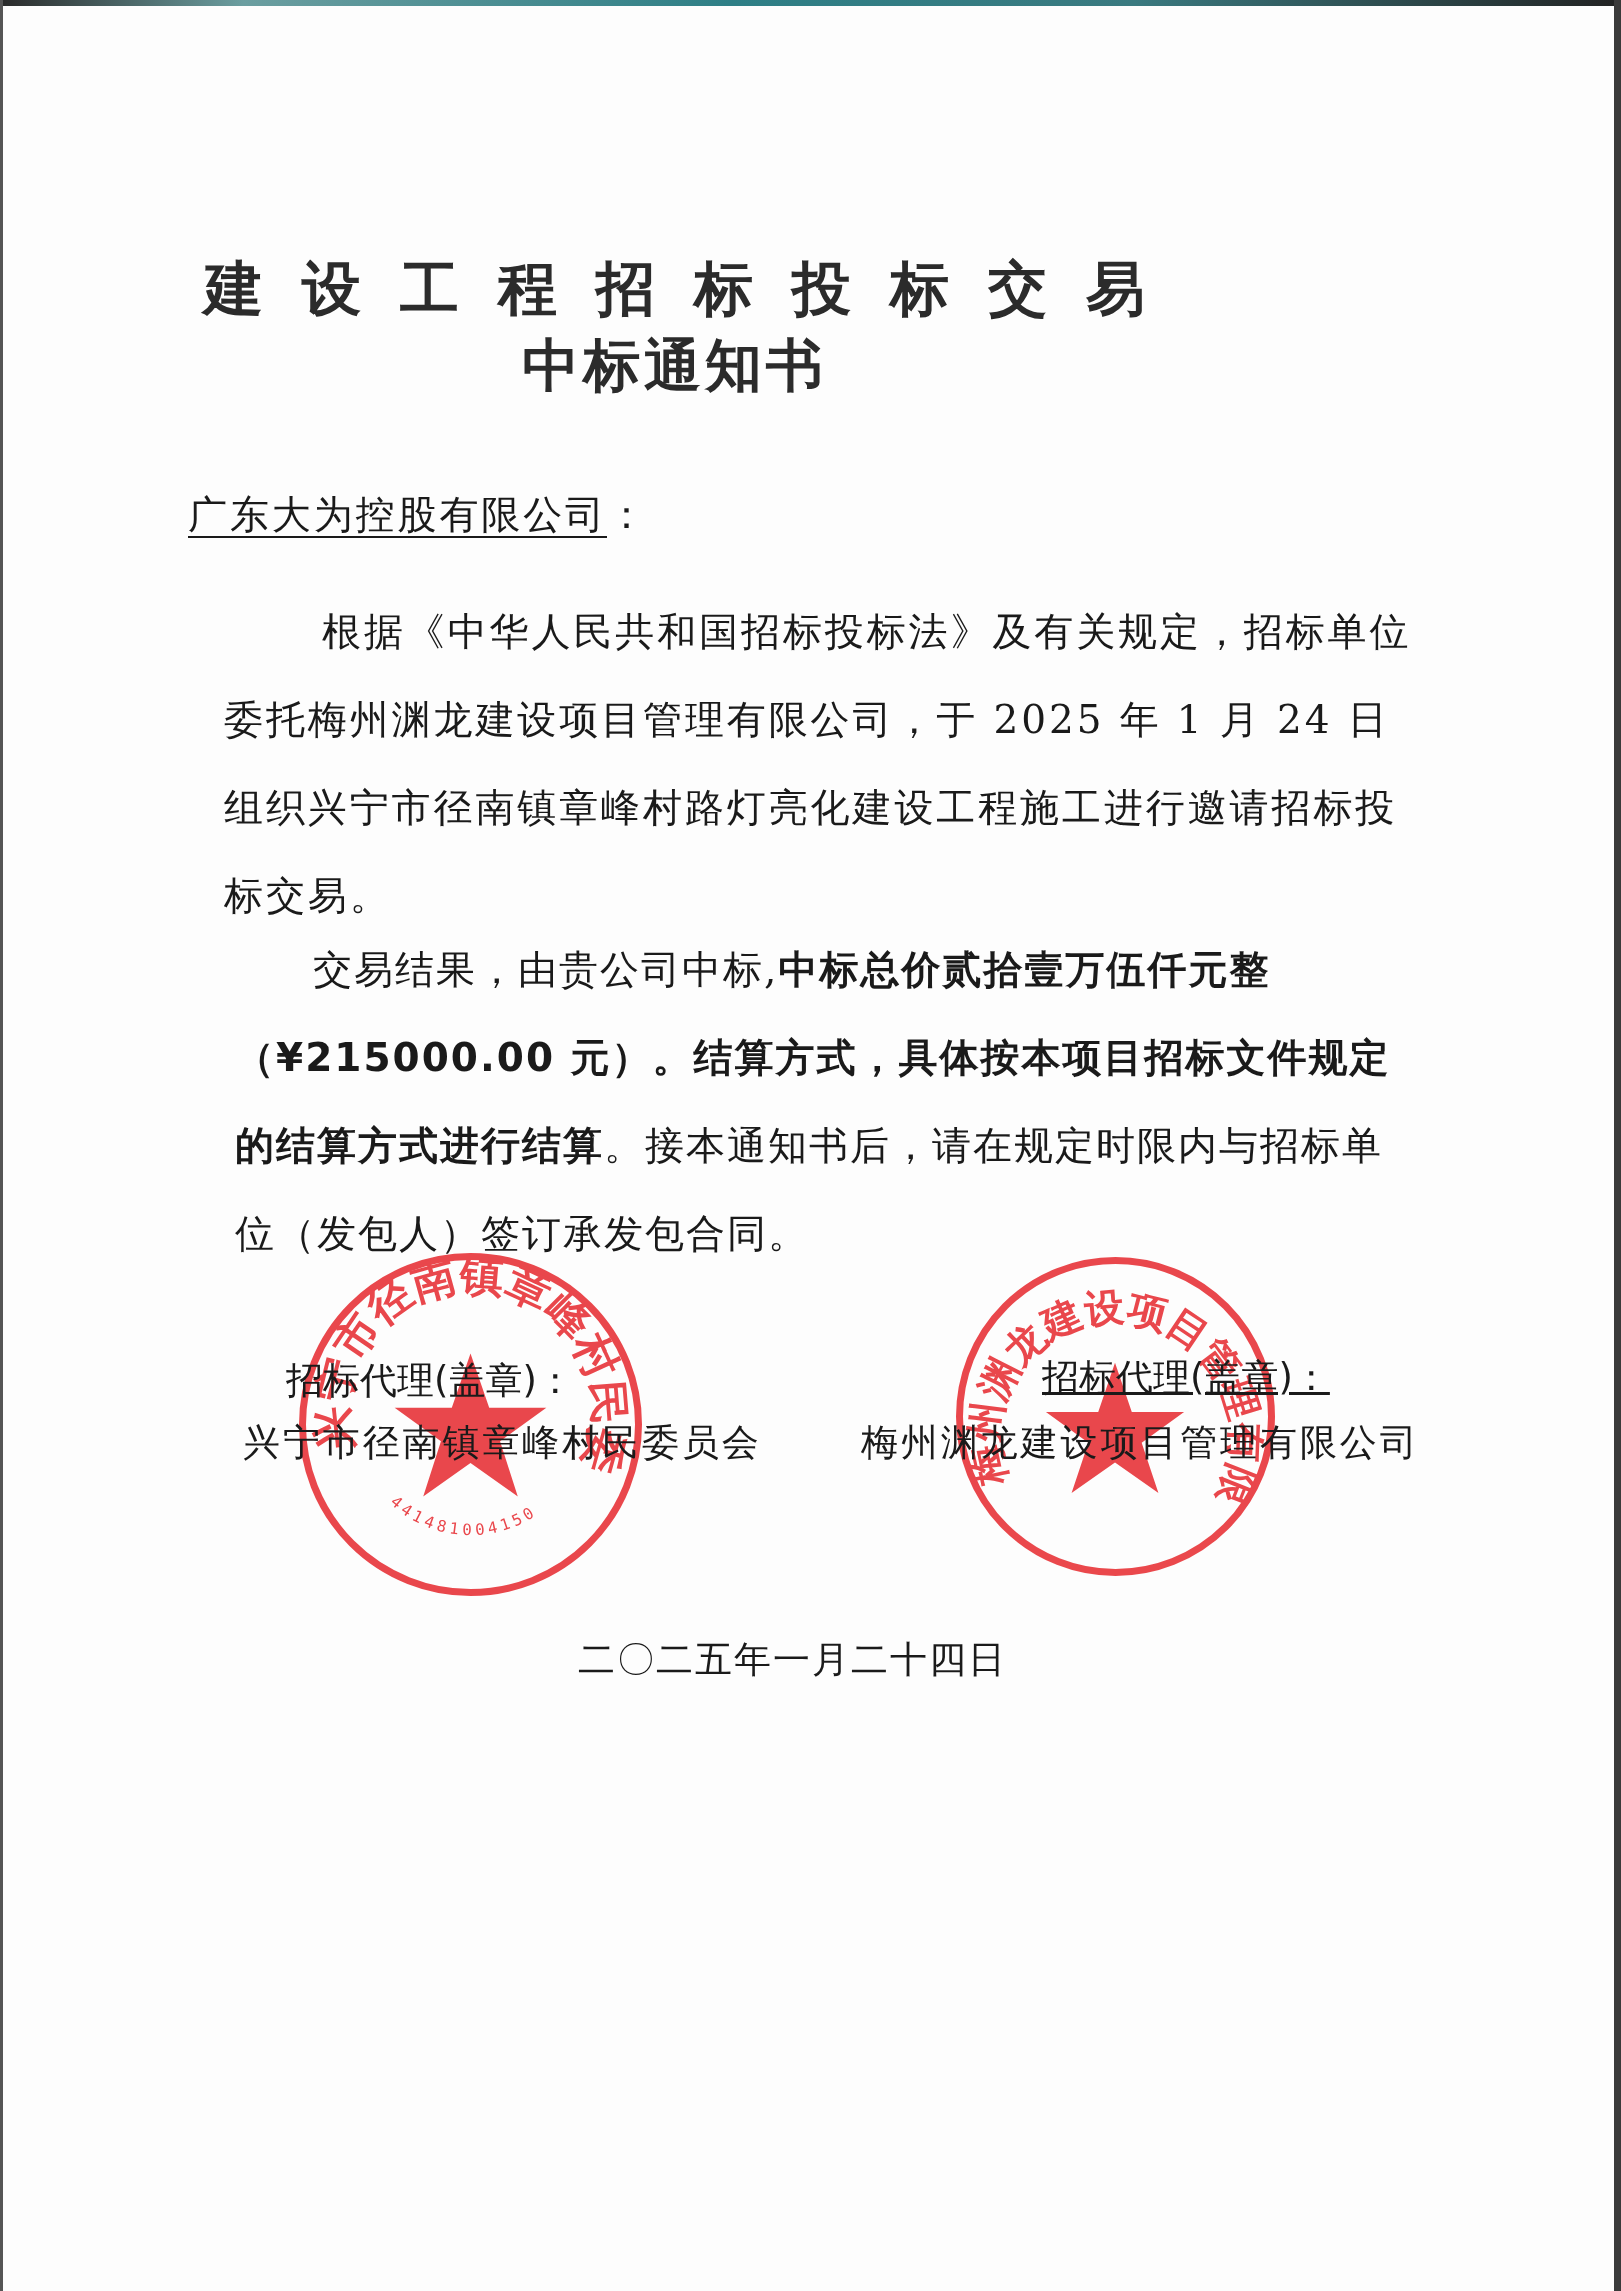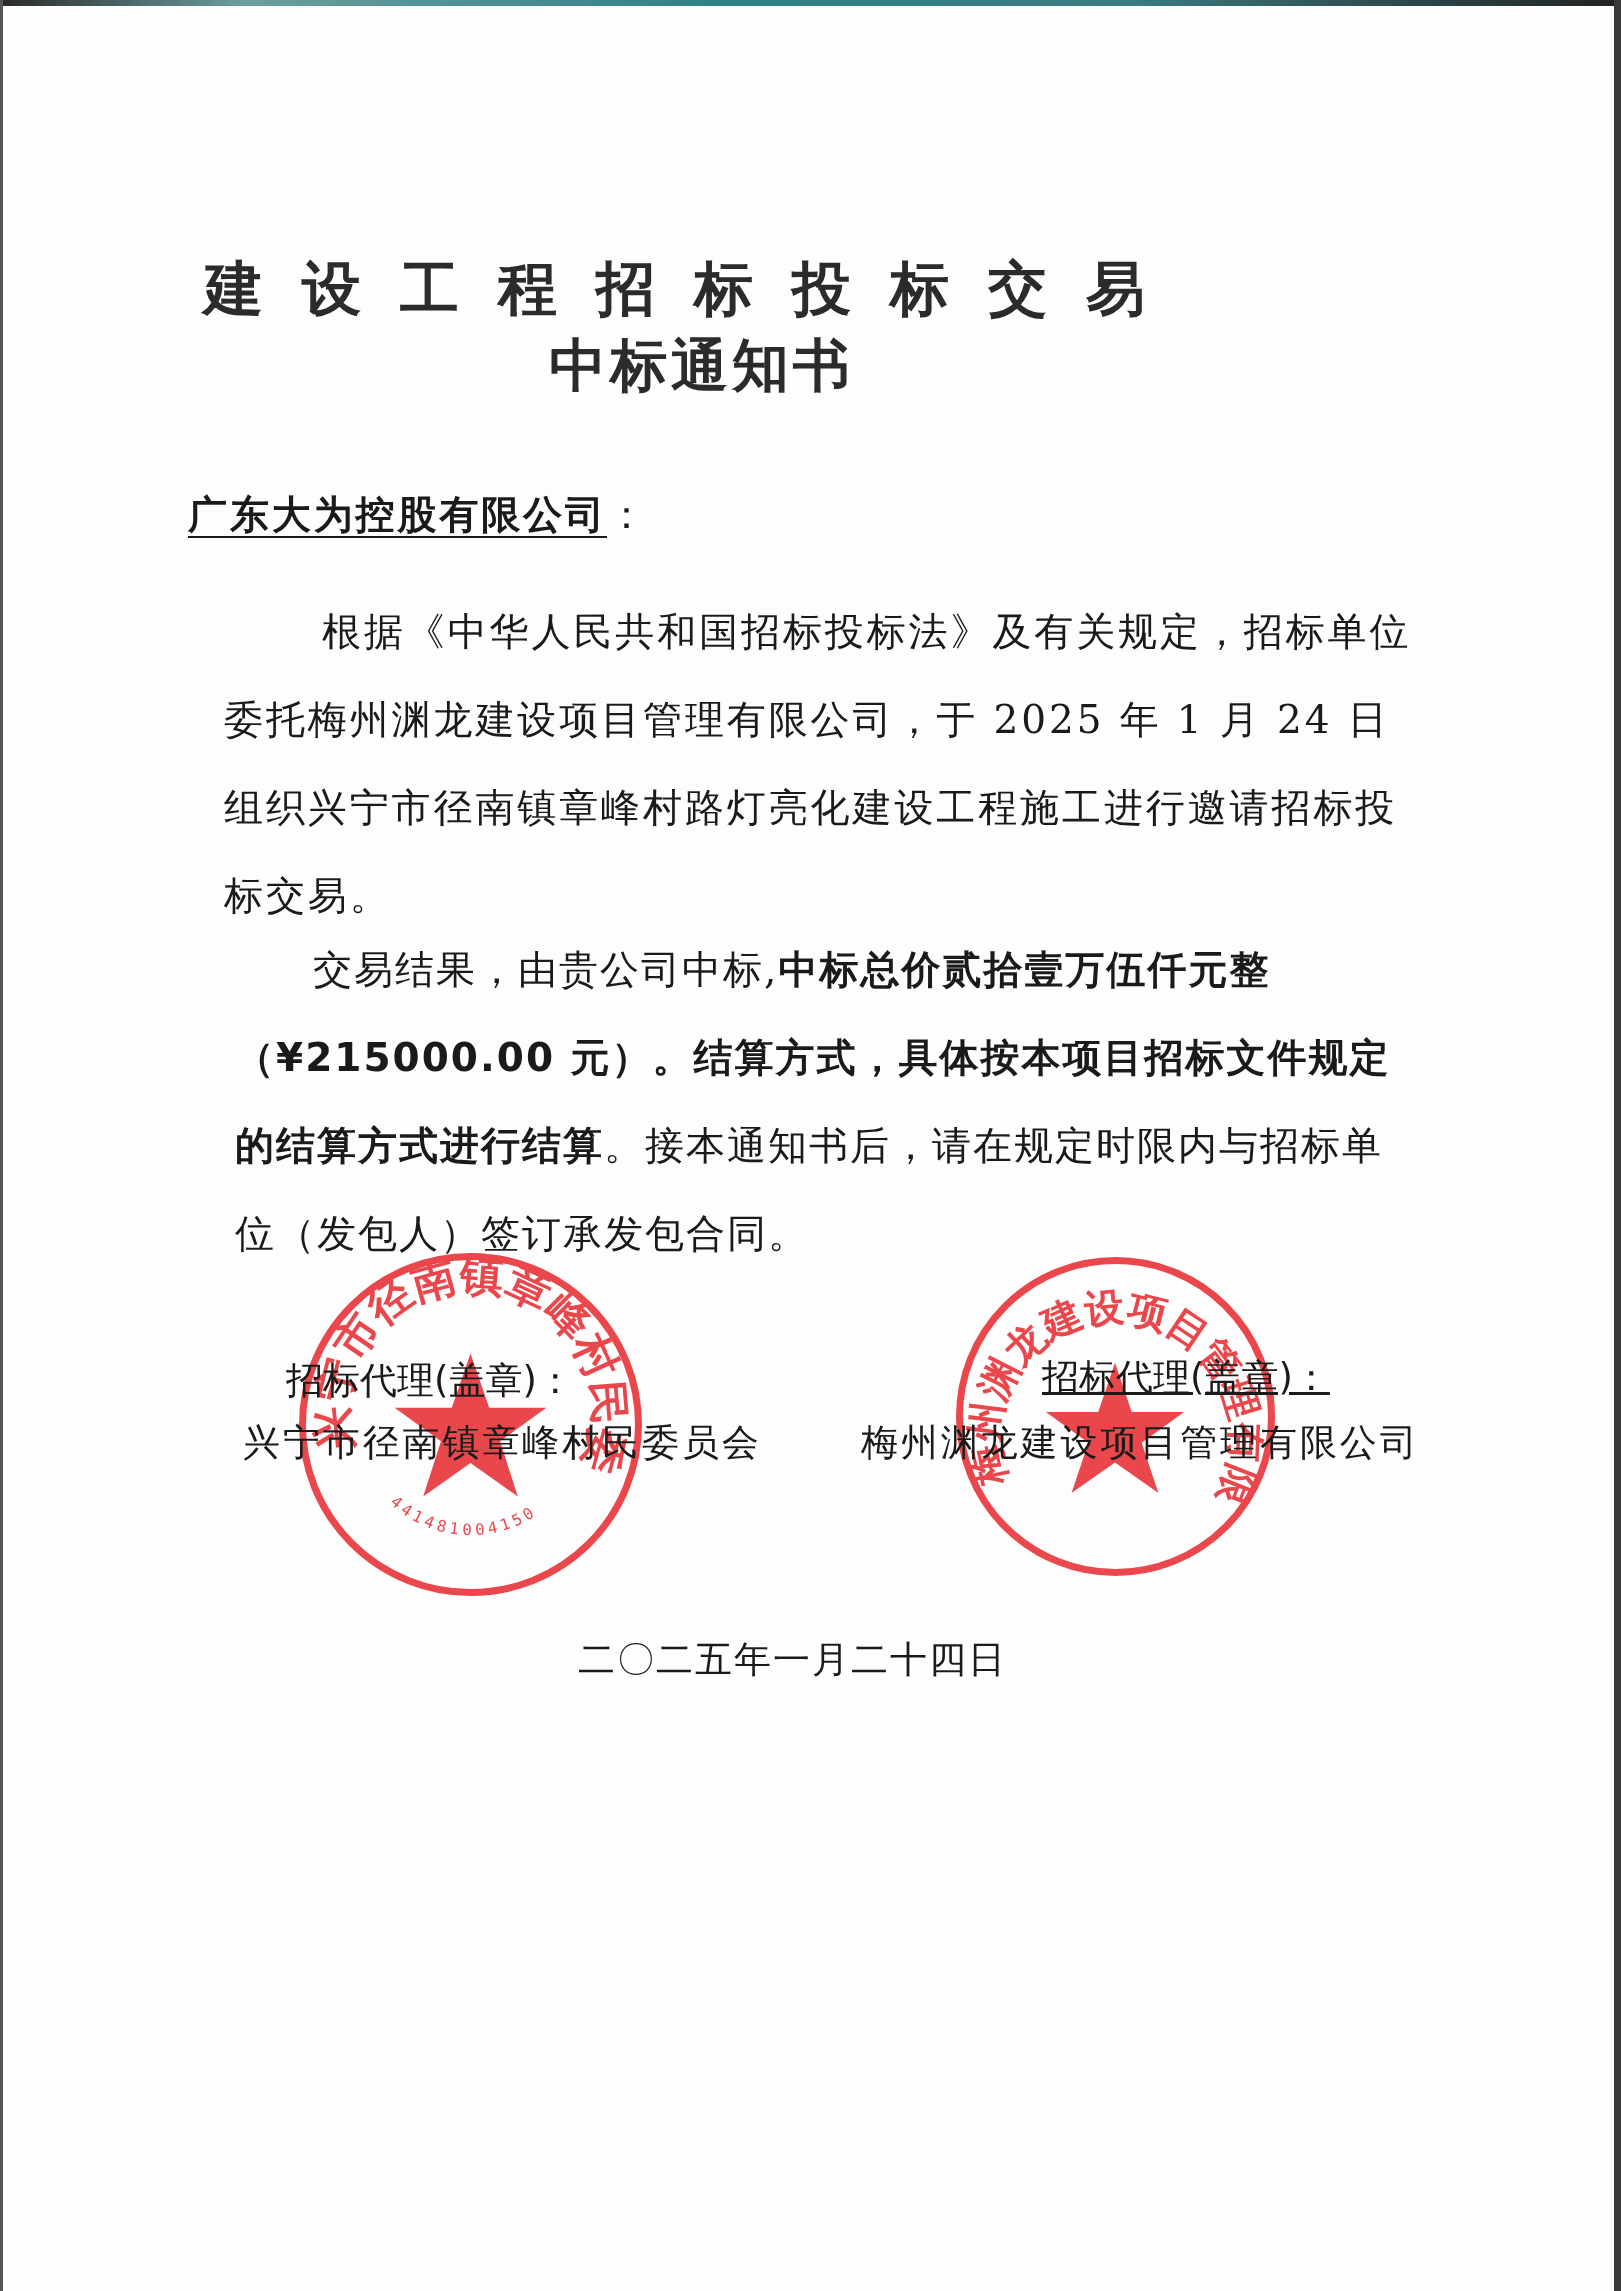--- a/index.html
+++ b/index.html
@@ -20,25 +20,25 @@
   .scan-left {
     position:absolute; left:0; top:0; width:2.9px; height:2292px;
     background:#555;
   }
   .title {
     position:absolute; left:0; width:1349px; text-align:center;
     font-family: "DejaVu Sans", "Liberation Sans", sans-serif;
     font-weight:bold; color:#2b2b2b;
   }
   .title.l1 { top:250px; font-size:59px; letter-spacing:39px; padding-left:39px; box-sizing:border-box; }
-  .title.l2 { top:328px; font-size:57px; letter-spacing:3.9px;margin-left:27px; }
+  .title.l2 { top:328px; font-size:57px; letter-spacing:3.9px; }
   .addressee {
     position:absolute; left:188px; top:488px; font-size:39px;
   }
-  .addressee .name { text-decoration:underline; text-underline-offset:7.8px; text-decoration-thickness:2px; letter-spacing:2.9px;font-weight:bold;}
+  .addressee .name { text-decoration:underline; text-underline-offset:7.8px; text-decoration-thickness:2px; letter-spacing:2.9px;}
   .para {
     position:absolute; font-size:39px; line-height:88px; letter-spacing:2.9px;
   }
   .p1 { left:192px; top:588px; width:1201px; text-indent:98px;margin-left:32px; }
   .p2 { left:235px; top:926px; width:1166px; text-indent:78px; letter-spacing:2px;}
   .bold { font-weight:bold; font-family:"DejaVu Sans","Liberation Sans",sans-serif; }
   .stamp {
     position:absolute; border-radius:50%;
     border:7.8px solid #e8383d; box-sizing:border-box;
     opacity:0.92;

